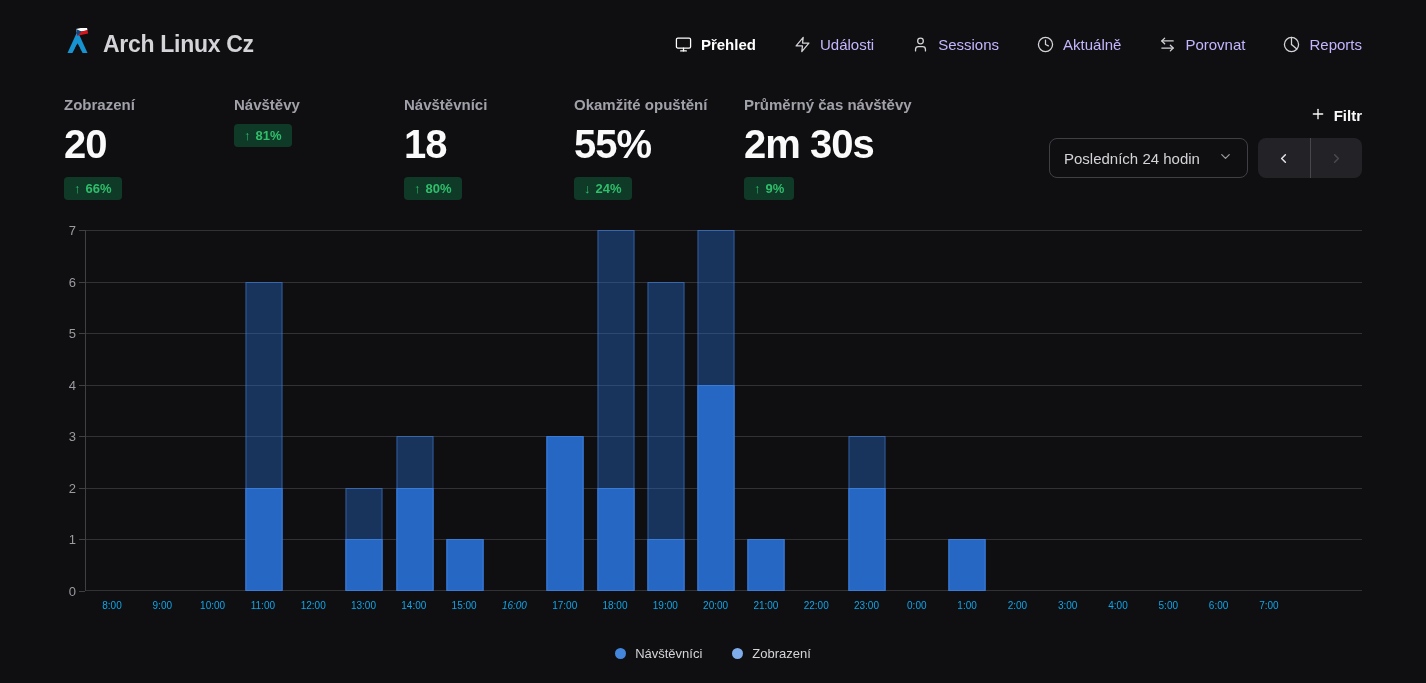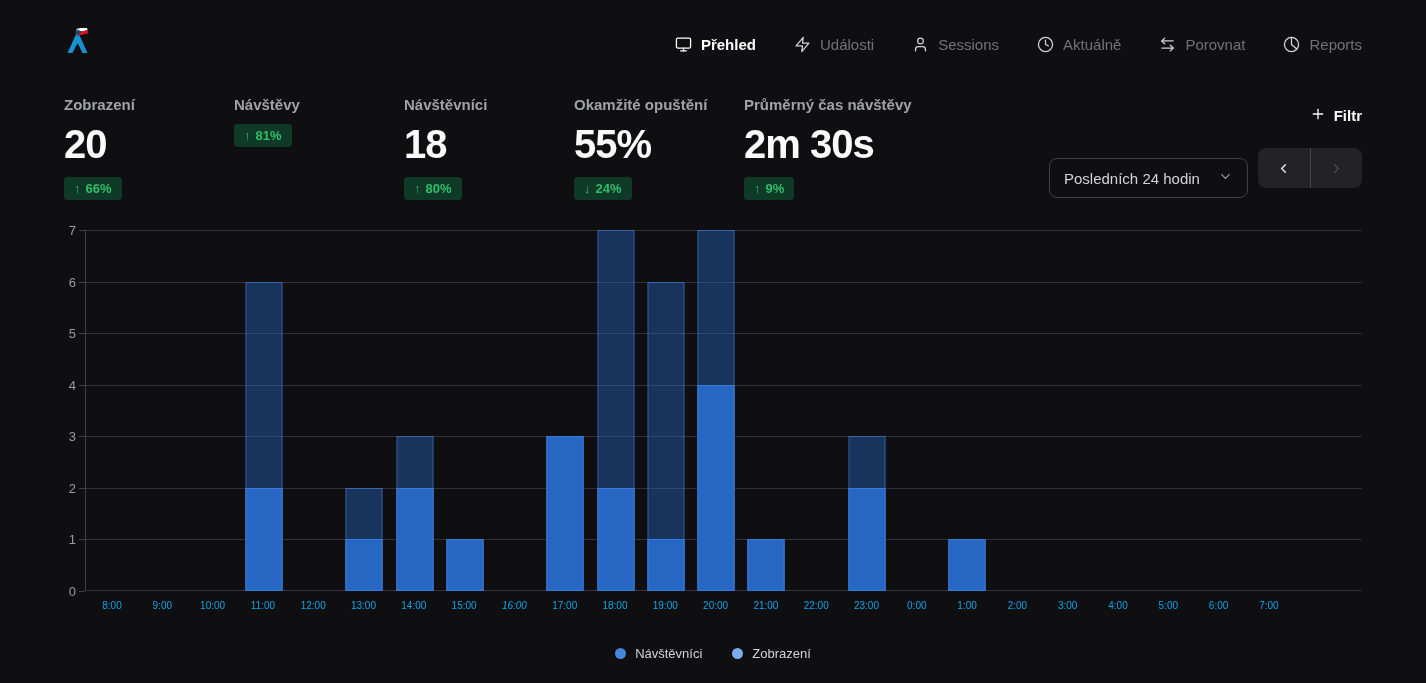--- a/index.html
+++ b/index.html
@@ -10,21 +10,21 @@
     font-family:"Liberation Sans", sans-serif;
     -webkit-font-smoothing:antialiased;
   }
   .page { width:1426px; height:683px; padding:0 64px; position:relative; }
 
   
   .header { height:88px; display:flex; align-items:center; justify-content:space-between; }
   .brand { display:flex; align-items:center; gap:12px; }
   .brand-title { font-size:23px; font-weight:bold; color:#d4d4d8; letter-spacing:-0.3px; }
   .nav { display:flex; align-items:center; gap:38px; }
-  .nav-item { display:flex; align-items:center; gap:9px; font-size:15px; color:#737373; cursor:pointer; }
+  .nav-item { display:flex; align-items:center; gap:9px; font-size:15px; color:#c4b5fd; cursor:pointer; }
   .nav-item.active { color:#ffffff; font-weight:bold; }
   .nav-item svg { display:block; }
 
   
   .stats-row { display:flex; justify-content:space-between; align-items:flex-start; margin-top:8px; height:104px; }
   .stats { display:flex; }
   .stat { width:170px; }
   .stat-label { font-size:15px; font-weight:bold; color:#a1a1aa; margin-bottom:11px; white-space:nowrap; }
   .stat-value { font-size:40px; font-weight:bold; color:#fafafa; line-height:1; letter-spacing:-1px; margin-bottom:13px; }
   .badge {
@@ -35,21 +35,21 @@
   }
   .badge .arrow { font-size:13px; }
 
   .controls { display:flex; flex-direction:column; align-items:flex-end; gap:13px; padding-top:10px; }
   .filter-btn { display:flex; align-items:center; gap:8px; font-size:15px; font-weight:bold; color:#fafafa; cursor:pointer; }
   .control-row { display:flex; align-items:center; gap:10px; }
   .date-select {
     display:flex; align-items:center; justify-content:space-between;
     width:199px; height:40px; padding:0 14px;
     border:1px solid #3f3f46; border-radius:8px;
-    font-size:15px; color:#d4d4d8; cursor:pointer;margin-top:20px;
+    font-size:15px; color:#d4d4d8; cursor:pointer;
   }
   .pager { display:flex; align-items:center; width:104px; height:40px; background:#232327; border-radius:8px; overflow:hidden; }
   .pager-btn { flex:1; height:100%; display:flex; align-items:center; justify-content:center; cursor:pointer; color:#e4e4e7; }
   .pager-btn.disabled { color:#4a4a4e; cursor:default; }
   .pager-divider { width:1px; height:100%; background:#48484c; }
 
   
   .chart-area { margin-top:30px; }
   .chart-wrap { display:flex; }
   .y-axis { width:21px; position:relative; height:361px; }
@@ -81,20 +81,21 @@
         <svg width="27" height="28" viewBox="0 0 27 28">
           <polygon points="13.5,3 23.5,25 18.6,25 13.5,15.5 8.4,25 3.5,25" fill="#1793d1"></polygon>
           <polygon points="13.5,15.5 16.2,20.5 10.8,20.5" fill="#0f0f12"></polygon>
           <g transform="translate(12,1) rotate(-12)">
             <rect x="0" y="0" width="11" height="3.5" fill="#ffffff"></rect>
             <rect x="0" y="3.5" width="11" height="3.5" fill="#d7141a"></rect>
             <polygon points="0,0 5,3.5 0,7" fill="#11457e"></polygon>
           </g>
         </svg>
       </span>
+      <span class="brand-title">Arch Linux Cz</span>
     </div>
     <div class="nav" id="nav">
         <div class="nav-item active">
           <span>
             <svg width="17" height="17" viewBox="0 0 24 24" fill="none" stroke="#ffffff" stroke-width="1.8" stroke-linecap="round" stroke-linejoin="round">
               <rect x="2" y="3" width="20" height="14" rx="2"></rect>
               <line x1="8" y1="21" x2="16" y2="21"></line>
               <line x1="12" y1="17" x2="12" y2="21"></line>
             </svg>
           </span>

